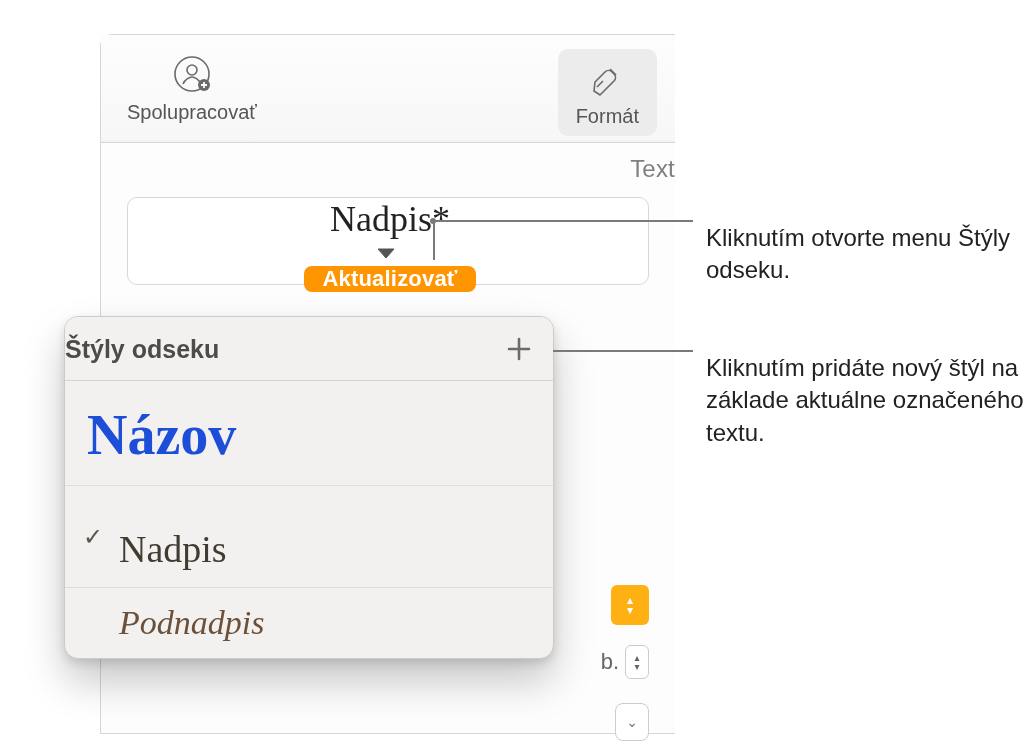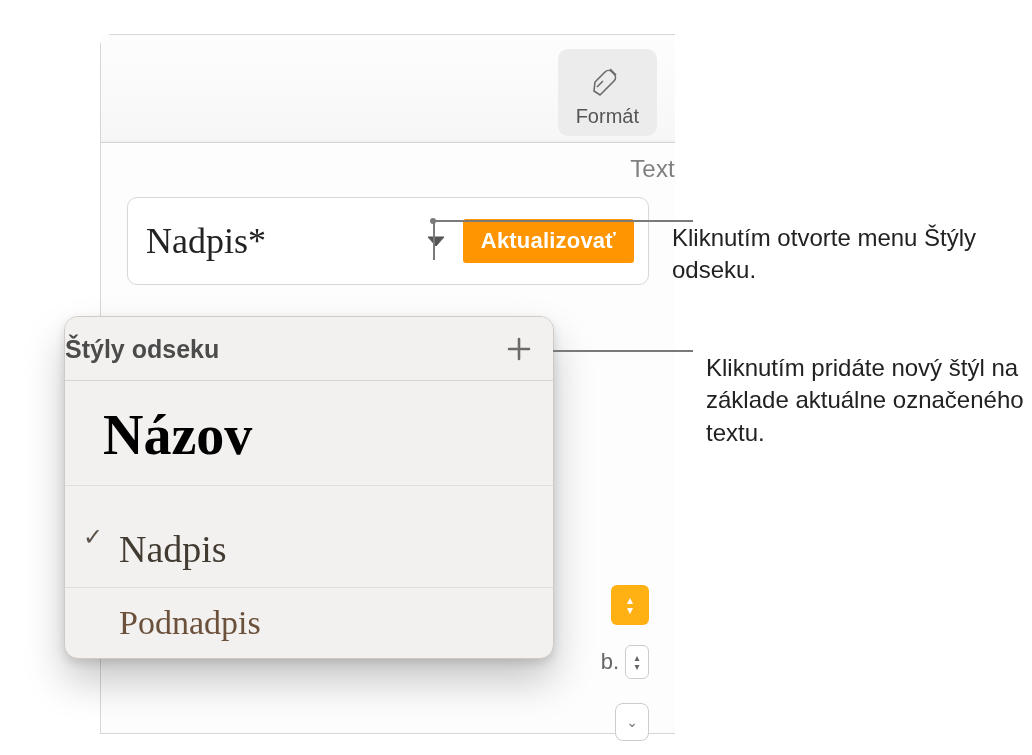--- a/index.html
+++ b/index.html
@@ -71,39 +71,40 @@
   .style-row {
     margin: 0 26px;
     height: 88px;
     border: 1px solid #d8d8d8;
     border-radius: 10px;
     background: #fff;
     display: flex;
     align-items: center;
     padding: 0 14px 0 18px;
     position: relative;
+    flex-direction: column;
   }
   .style-name {
     font-family: Georgia, "Times New Roman", serif;
     font-size: 36px;
     color: #222;
     flex: 1;
   }
   .caret-down {
     width: 26px; height: 26px;
     margin: 0 14px 0 6px;
   }
   .caret-down svg { width: 26px; height: 26px; stroke: #555; fill: #555; }
   .update-btn {
     background: #ff9500;
     color: #fff;
     font-weight: 700;
     font-size: 22px;
     border: none;
-    border-radius: 3px;
+    border-radius: 8px;
     height: 44px;
     padding: 0 18px;
     letter-spacing: 0.2px;
   }
 
   
   .under-controls {
     position: absolute;
     right: 26px;
     top: 350px;
@@ -191,38 +192,38 @@
   }
   .style-item:first-child { border-top: none; }
   .check {
     position:absolute; left: 18px; top: 50%; transform: translateY(-50%);
     color:#5c5249; font-size: 24px;
   }
   .s-title {
     font-family: Georgia, "Times New Roman", serif;
     font-weight: 800;
     font-size: 56px;
-    color: #000000;
+    color: #1d4ed8;
     padding: 22px 22px 18px 22px;
     border-top: none;
-    margin-left: 16px;
   }
   .s-heading {
     font-family: Georgia, "Times New Roman", serif;
     font-size: 38px;
     color: #423b32;
     margin-top: 25px;
   }
   .s-heading2 {
     font-family: Georgia, "Times New Roman", serif;
     font-size: 30px;
     color: #4a4238;
   }
   .s-sub {
     font-family: Georgia, "Times New Roman", serif;
+    font-style: italic;
     font-size: 34px;
     color: #6b513b;
   }
 
   
   .callout {
     position: absolute;
     font-size: 24px;
     line-height: 1.35;
     color: #222;
@@ -239,20 +240,34 @@
   .callout-seg-v {
     position:absolute; width:1.5px; background:#7a7a7a;
   }
 </style>
 </head>
 <body>
 
 <div class="panel">
 
   <div class="toolbar">
+    <div class="tb-left">
+      <div class="tb-item">
+        <span class="tb-icon">
+          <svg viewBox="0 0 42 42">
+            <circle cx="21" cy="21" r="17"></circle>
+            <circle cx="21" cy="17" r="5"></circle>
+            <path d="M12 31c2-5 7-7 9-7s7 2 9 7"></path>
+            <circle cx="33" cy="32" r="6" fill="#6a6a6a" stroke="none"></circle>
+            <path d="M33 29v6M30 32h6" stroke="#fdfdfd" stroke-width="1.8"></path>
+          </svg>
+        </span>
+        <span class="tb-label">Spolupracovať</span>
+      </div>
+    </div>
     <div class="tb-right">
       <div class="tb-item active">
         <span class="tb-icon">
           <svg viewBox="0 0 42 42">
             <path d="M14 38l4-4 10-10c2-2 2-5 0-7l-2-2c-2-2-5-2-7 0L9 25l-1 9z"></path>
             <path d="M24 12l6 6"></path>
             <path d="M11 30l6-6"></path>
           </svg>
         </span>
         <span class="tb-label">Formát</span>
@@ -303,21 +318,21 @@
     <div class="style-item">
       <span class="s-sub">Podnadpis</span>
     </div>
   </div>
 </div>
 
 <div class="callout-line" style="left:433px; top:220px; width:260px;">
   <span class="dot" style="left:-3px;"></span>
 </div>
 <div class="callout-seg-v" style="left:433px; top:220px; height:40px;"></div>
-<div class="callout" style="left:672px; top:222px; width:310px;">
+<div class="callout" style="left:706px; top:222px; width:310px;">
   <span>Kliknutím otvorte menu Štýly odseku.</span>
 </div>
 
 <div class="callout-line" style="left:538px; top:350px; width:155px;">
   <span class="dot" style="left:-3px;"></span>
 </div>
 <div class="callout" style="left:706px; top:352px; width:320px;">
   <span>Kliknutím pridáte nový štýl na základe aktuálne označeného textu.</span>
 </div>
 

